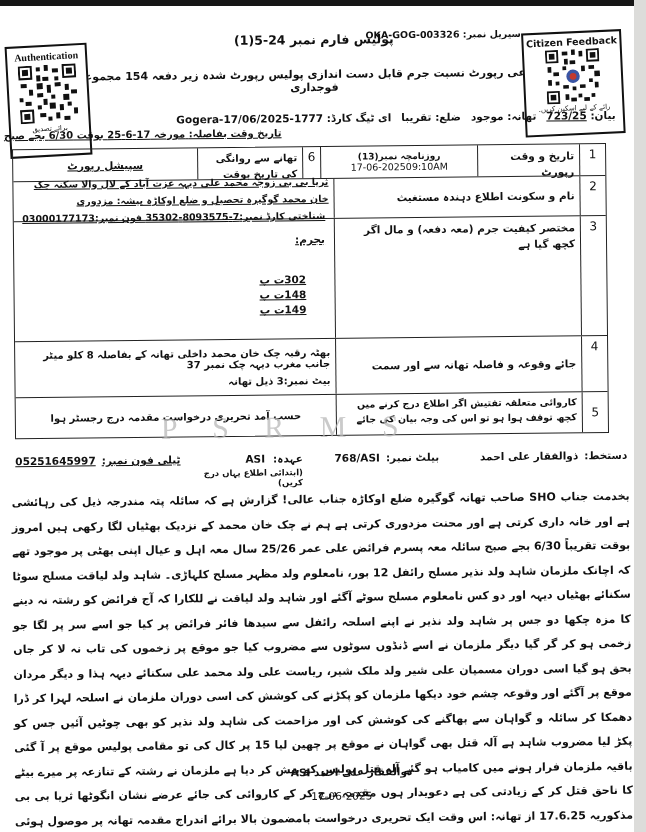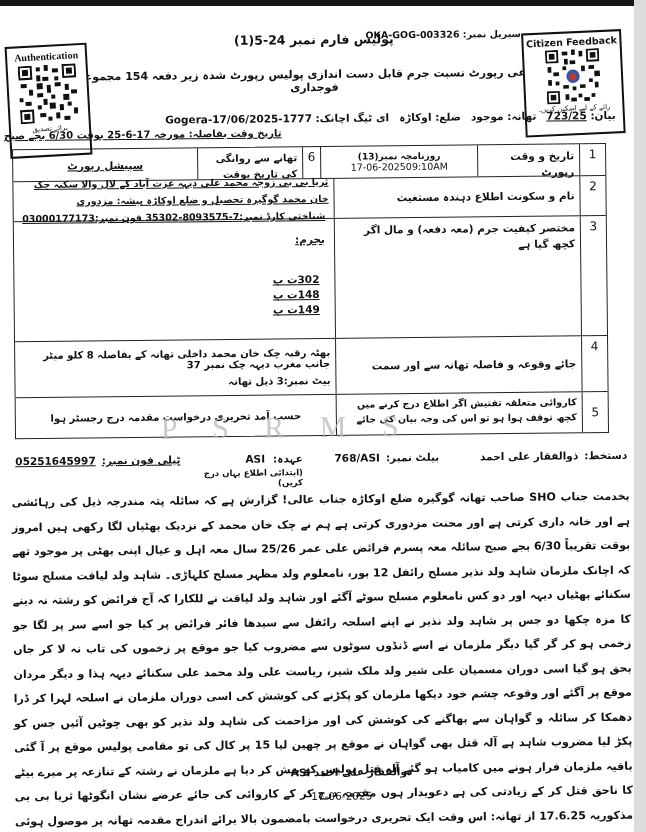--- a/index.html
+++ b/index.html
@@ -51,21 +51,21 @@
   .r1-content .latin{direction:ltr;unicode-bidi:embed;font-size:9.5px;font-weight:400;}
   .r1-num6{width:18px;display:flex;align-items:flex-start;justify-content:center;font-size:12px;direction:ltr;}
   .r1-label2{width:105px;}
   .r1-content2{flex:1;display:flex;align-items:center;justify-content:center;}
   .zone-label{width:246px;}
   .zone-content{flex:1;}
   .row2-content{display:flex;flex-direction:column;align-items:center;justify-content:center;font-size:9.5px;line-height:1.8;}
   .row3-content{padding-top:14px;}
   .crime-heading{margin-right:4px;text-decoration:underline;}
   .sections-list{margin-top:28px;margin-right:10px;display:flex;flex-direction:column;gap:3px;}
-  .section-item{text-decoration:underline;width:60px;text-align:right;}
+  .section-item{text-decoration:underline;width:60px;text-align:left;}
   .row4-content{display:flex;flex-direction:column;justify-content:space-between;padding-top:8px;padding-bottom:8px;font-size:10px;}
   .row5-content{display:flex;align-items:center;justify-content:center;font-size:10px;}
   .watermark{position:absolute;top:404px;left:160px;font-size:30px;letter-spacing:14px;color:#b9b9b9;opacity:.75;
     font-family:"Liberation Serif","DejaVu Serif",serif;}
 
   
   .sig-row{position:absolute;top:446px;left:14px;width:612px;direction:rtl;display:flex;font-size:10.5px;font-weight:700;}
   .sig-group{display:flex;gap:6px;align-items:flex-start;}
   .sig-label{white-space:nowrap;}
   .g-sign{width:200px;}
@@ -189,24 +189,24 @@
     <span>
       <span>بیان:</span>
       <span class="latin u">723/25</span>
     </span>
     <span>
       <span>تھانہ:</span>
       <span>موجود</span>
     </span>
     <span>
       <span>ضلع:</span>
-      <span>اوکاڑہ</span>
-    </span>
-    <span>
-      <span>ای ٹیگ اچانک:</span>
+      <span>تقریبا</span>
+    </span>
+    <span>
+      <span>ای ٹیگ کارڈ:</span>
       <span class="latin">Gogera-17/06/2025-1777</span>
     </span>
   </div>
   <div class="occurrence-line">
     <span>تاریخ وقت بفاصلہ:</span>
     <span>مورخہ 17-6-25 بوقت 6/30 بجے صبح</span>
   </div>
 
   <div class="fir-table">
 

